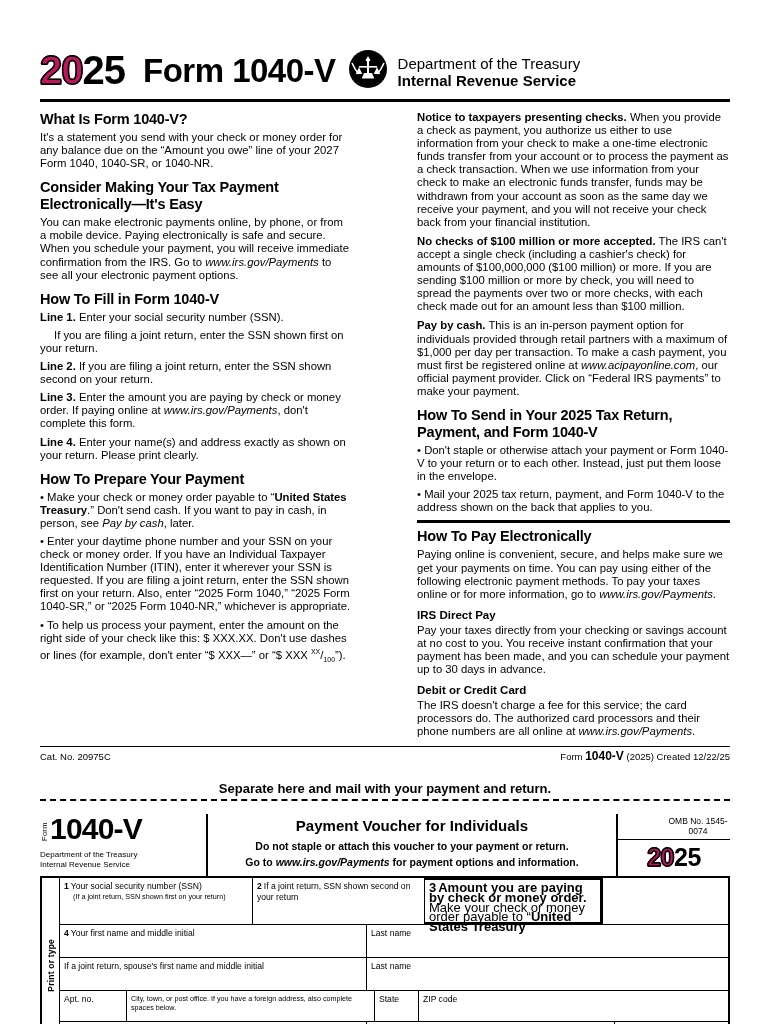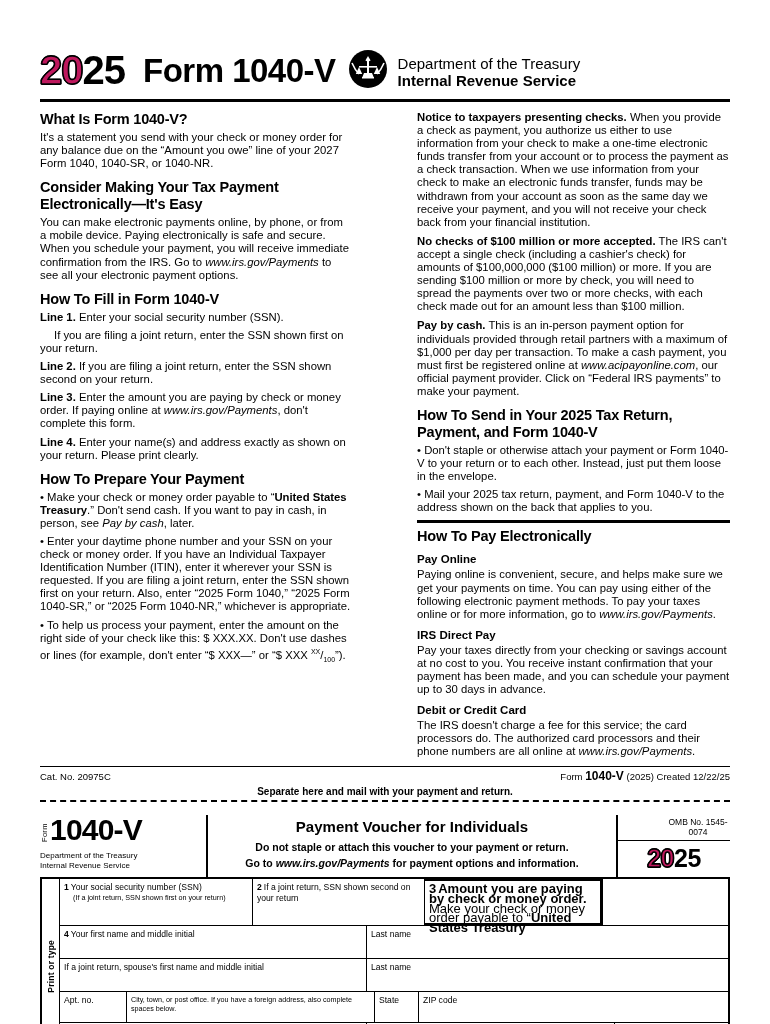--- a/index.html
+++ b/index.html
@@ -115,23 +115,23 @@
     font-size: 9.5px;
     border-top: 1px solid #000;
     padding-top: 2px;
     margin-top: 2px;
   }
   .catline .right { font-size: 9.5px; }
   .catline .right .fv { font-size: 12px; font-weight: bold; }
 
   .separate-text {
     text-align: center;
-    font-size: 10px;
-    font-weight: bold;
-    margin-top: 3px;
+    font-size: 13px;
+    font-weight: bold;
+    margin-top: 18px;
   }
   .dashline {
     border-top: 2px dashed #000;
     margin-top: 3px;
   }
 
   
   .voucher { margin-top: 13px; }
   .v-head {
     display: flex;
@@ -318,21 +318,20 @@
       <p class="body"><b>No checks of $100 million or more accepted.</b><span> The IRS can't accept a single check (including a cashier's check) for amounts of $100,000,000 ($100 million) or more. If you are sending $100 million or more by check, you will need to spread the payments over two or more checks, with each check made out for an amount less than $100 million.</span></p>
       <p class="body"><b>Pay by cash.</b><span> This is an in-person payment option for individuals provided through retail partners with a maximum of $1,000 per day per transaction. To make a cash payment, you must first be registered online at </span><i>www.acipayonline.com</i><span>, our official payment provider. Click on “Federal IRS payments” to make your payment.</span></p>
 
       <h2 class="sec">How To Send in Your 2025 Tax Return, Payment, and Form 1040-V</h2>
       <p class="body tight">• Don't staple or otherwise attach your payment or Form 1040-V to your return or to each other. Instead, just put them loose in the envelope.</p>
       <p class="body tight">• Mail your 2025 tax return, payment, and Form 1040-V to the address shown on the back that applies to you.</p>
 
       <div class="rule-thick" style="margin-top:6px"></div>
       <h2 class="sec" style="margin-top:5px">How To Pay Electronically</h2>
 
-      <h3 class="sub">Pay Online</h3>
       <p class="body"><span>Paying online is convenient, secure, and helps make sure we get your payments on time. You can pay using either of the following electronic payment methods. To pay your taxes online or for more information, go to </span><i>www.irs.gov/Payments</i><span>.</span></p>
 
       <h3 class="sub">IRS Direct Pay</h3>
       <p class="body">Pay your taxes directly from your checking or savings account at no cost to you. You receive instant confirmation that your payment has been made, and you can schedule your payment up to 30 days in advance.</p>
 
       <h3 class="sub">Debit or Credit Card</h3>
       <p class="body"><span>The IRS doesn't charge a fee for this service; the card processors do. The authorized card processors and their phone numbers are all online at </span><i>www.irs.gov/Payments</i><span>.</span></p>
     </div>
   </div>
 

